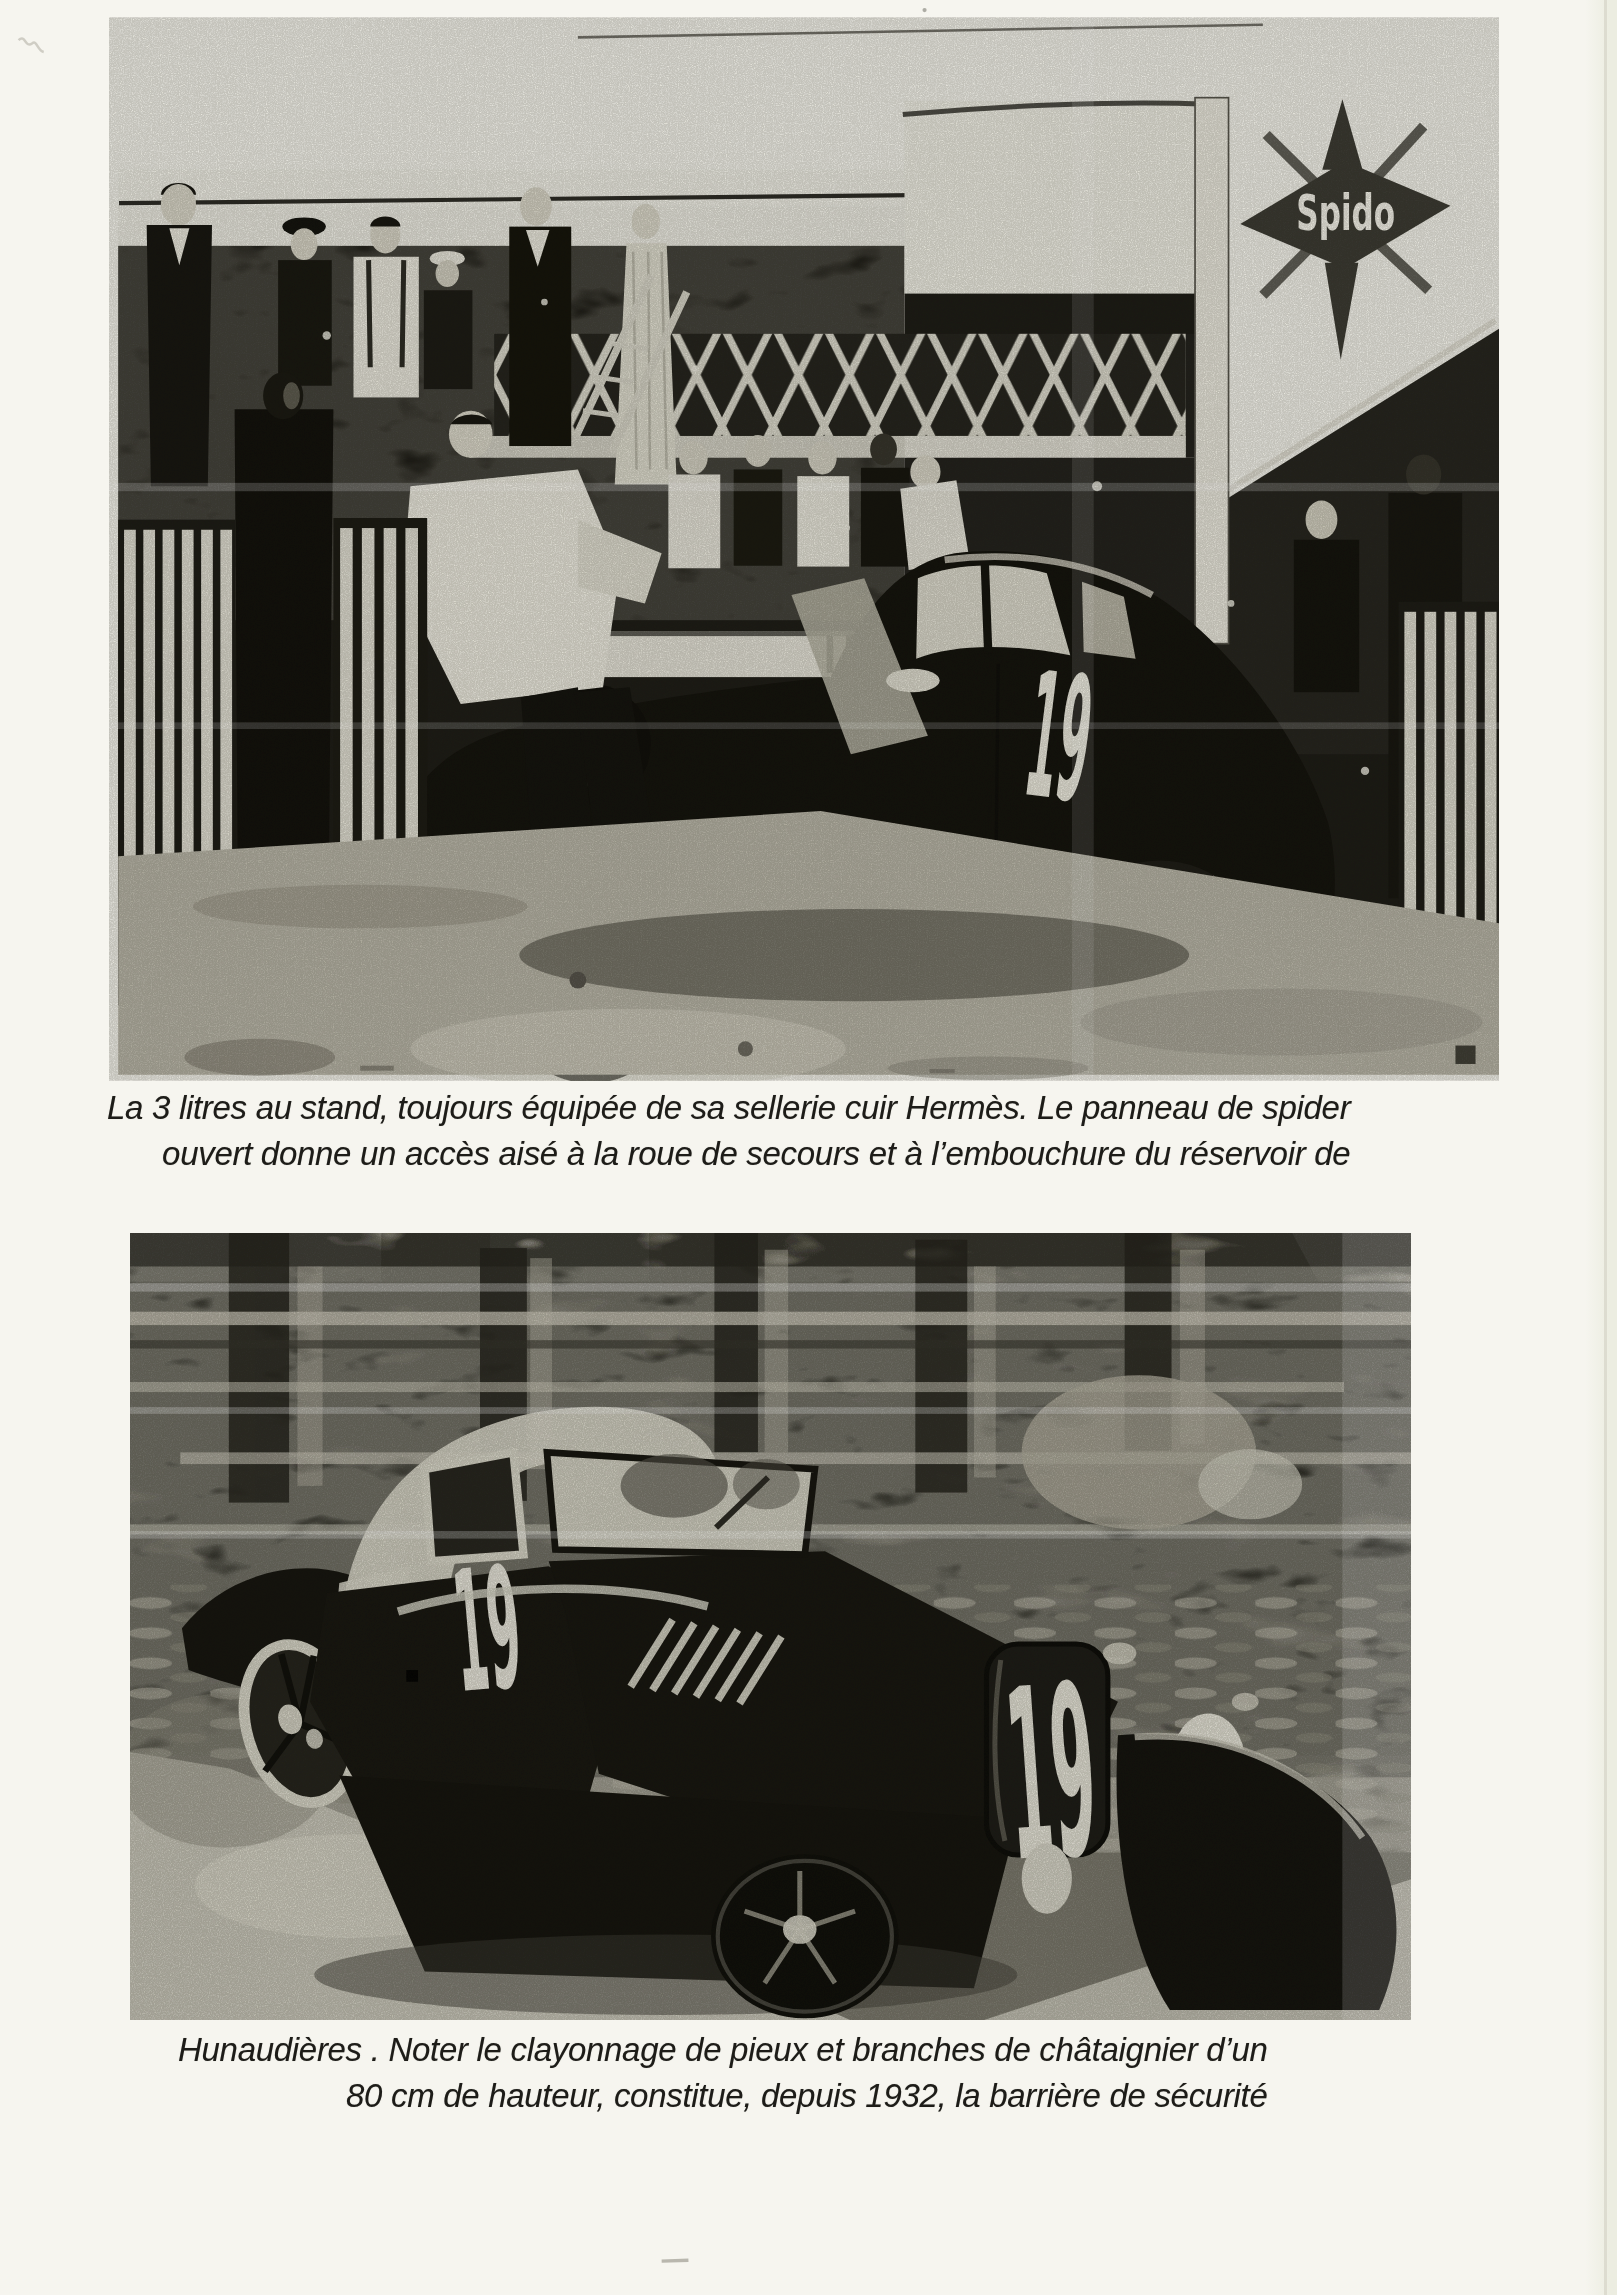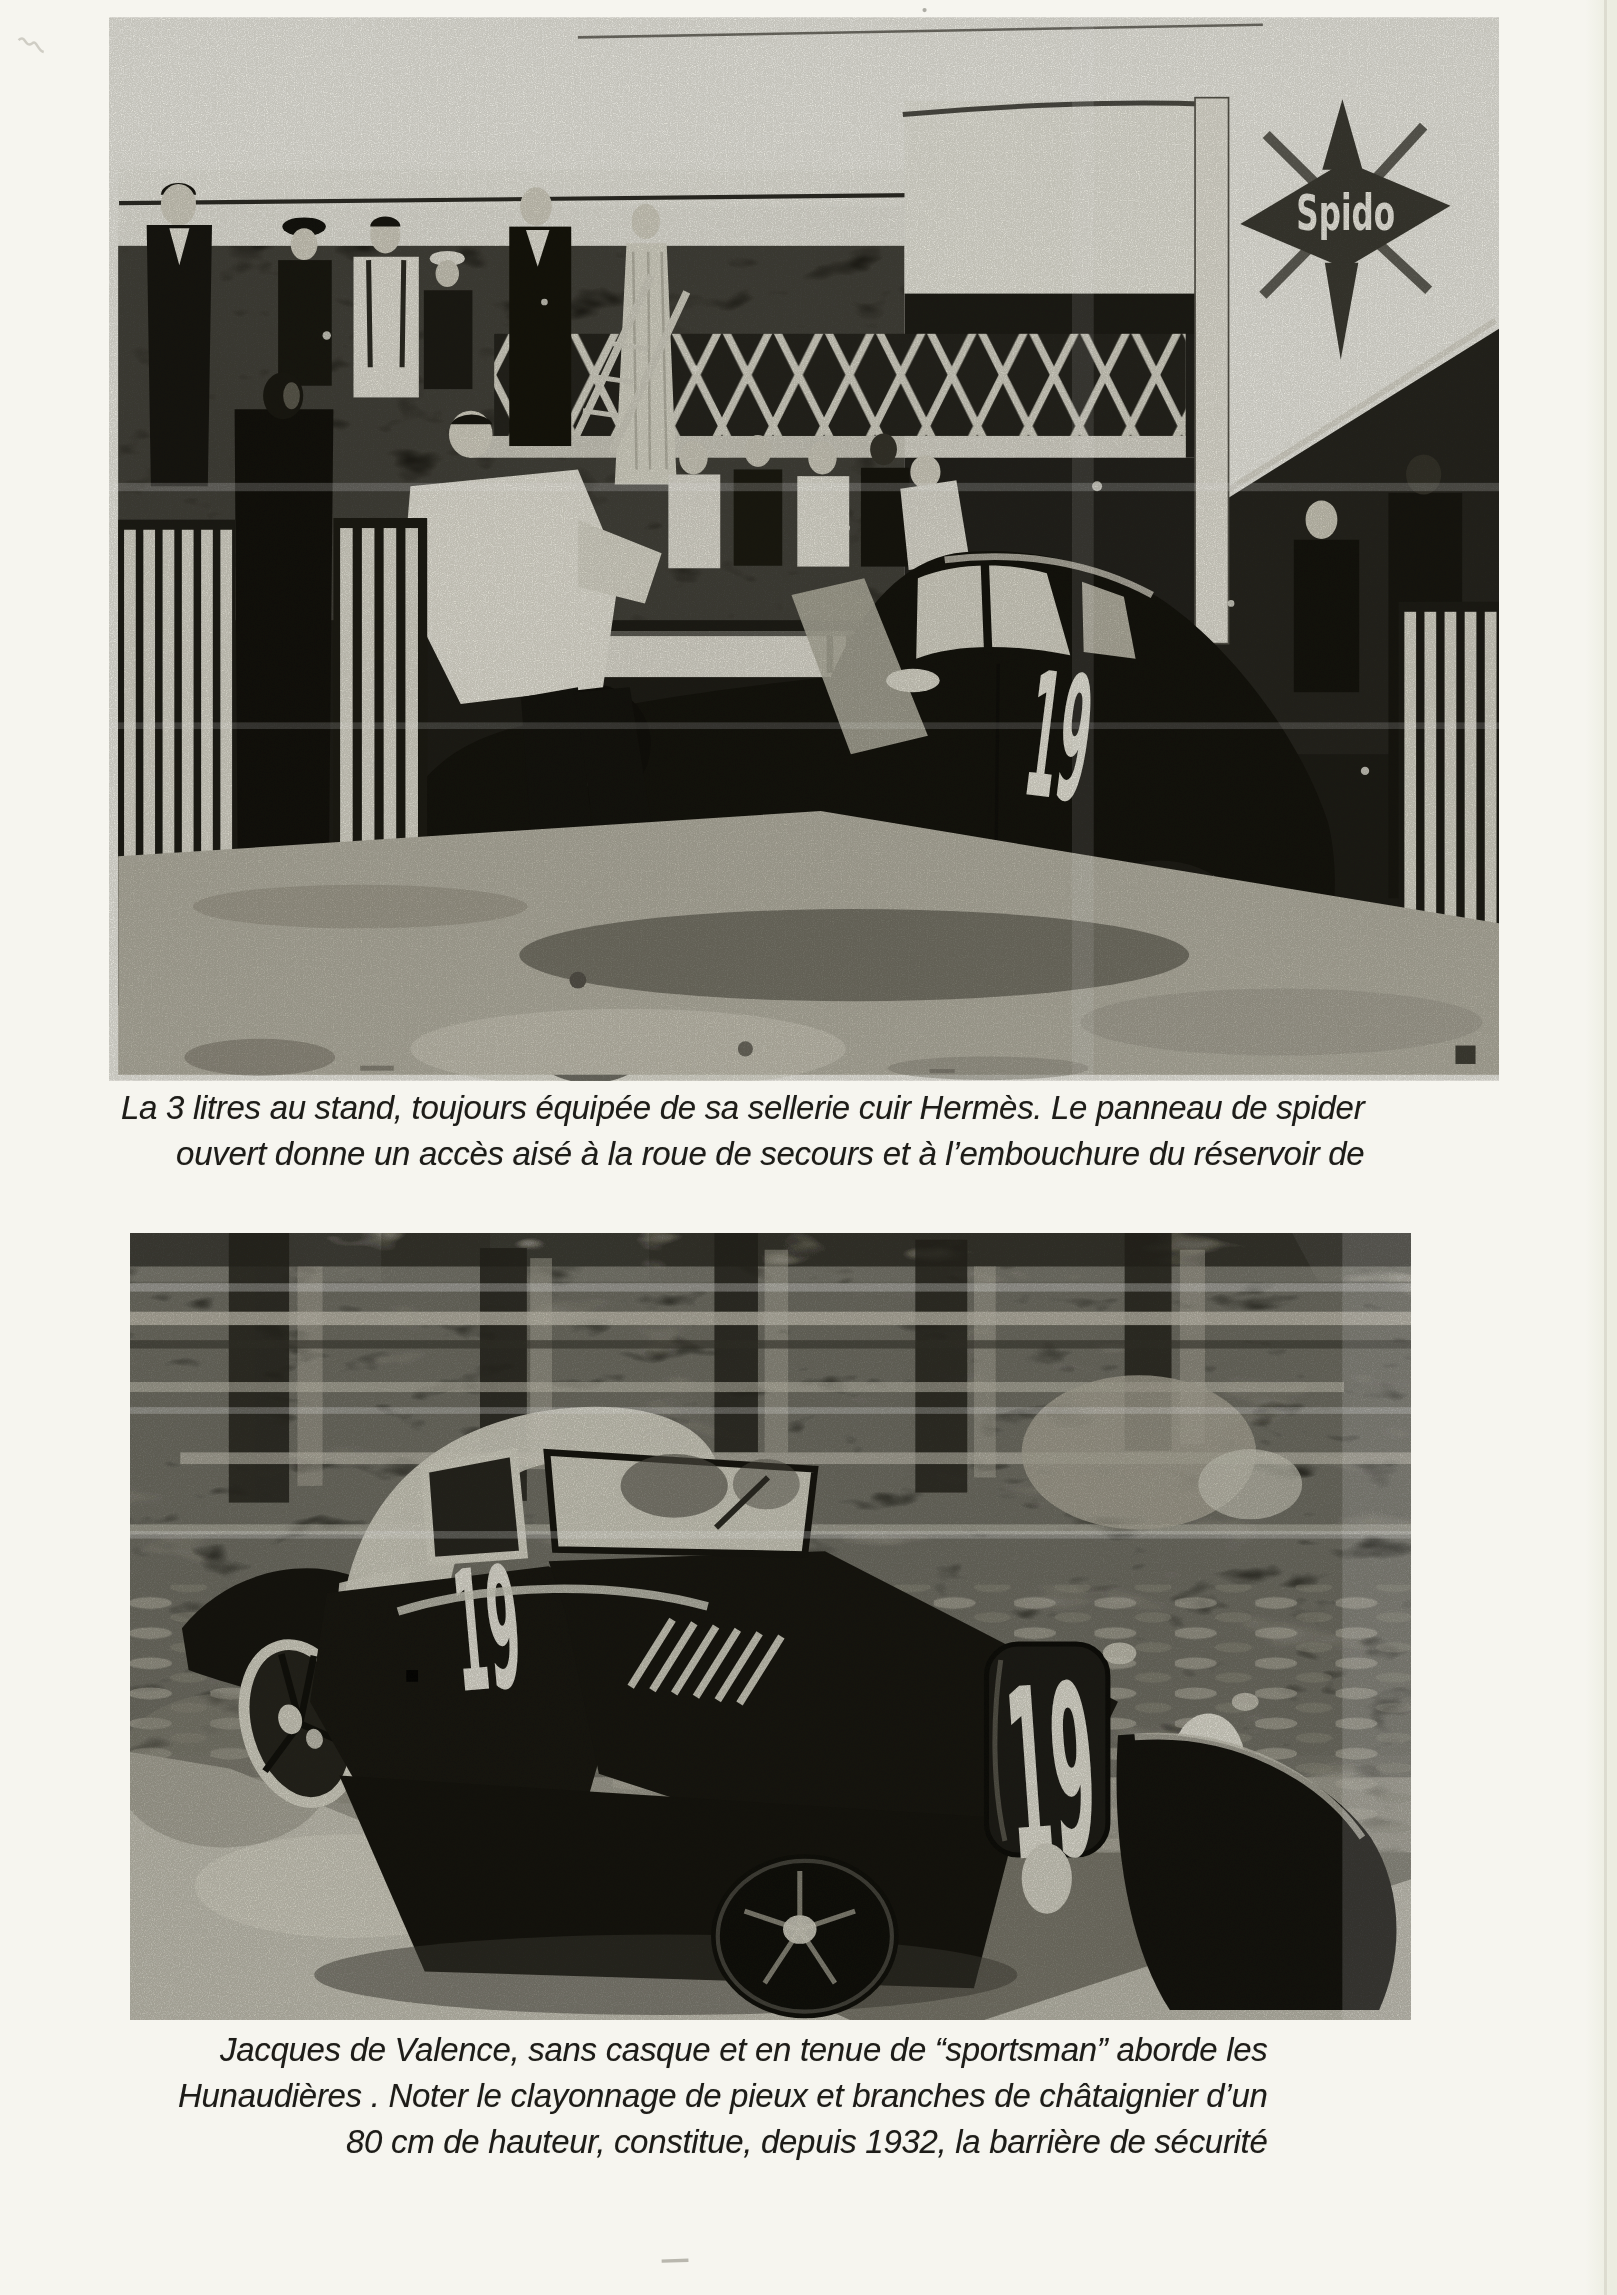--- a/index.html
+++ b/index.html
@@ -4,21 +4,21 @@
 <style>
   html,body{margin:0;padding:0;}
   body{width:1618px;height:2295px;overflow:hidden;background:#e9e8e0;}
   .page{position:absolute;left:0;top:0;width:1618px;height:2295px;background:#f6f5ef;text-align:right;}
   .art{position:absolute;display:block;}
   #topPhoto{left:109px;top:17px;width:1390px;height:1064px;}
   #bottomPhoto{left:130px;top:1233px;width:1281px;height:787px;}
   .caption{position:absolute;font-family:"Liberation Sans",sans-serif;font-style:italic;
            font-size:33px;line-height:46px;letter-spacing:-0.3px;color:#1d1c18;
            text-shadow:0 0 0.8px rgba(35,34,28,.35);white-space:nowrap;}
-  #capTop{left:121px;top:1085px;}
+  #capTop{left:107px;top:1085px;}
   #capBottom{left:178px;top:2027px;}
   .edge-tint{position:absolute;right:0;top:0;width:33px;height:2295px;
              background:linear-gradient(to right, rgba(236,237,226,0), #ecede1 75%);}
   .edge-line{position:absolute;left:1604px;top:0;width:2.5px;height:2295px;background:#d8d7cb;opacity:.8;}
   #artifacts{left:0;top:0;width:1618px;height:2295px;pointer-events:none;}
 </style>
 </head>
 <body>
 
 <div class="page">
@@ -337,21 +337,20 @@
     </g>
 
     <rect x="0" y="60" width="1530" height="10" fill="#ffffff" opacity=".35"></rect>
     <rect x="0" y="208" width="1530" height="8" fill="#ffffff" opacity=".3"></rect>
     <rect x="0" y="356" width="1530" height="9" fill="#ffffff" opacity=".28"></rect>
     <rect x="1448" y="0" width="82" height="940" fill="#ffffff" opacity=".18"></rect>
     <rect x="0" y="0" width="1530" height="940" fill="#14130e" filter="url(#grainB)" opacity=".22"></rect>
   </svg>
 
   <div id="capBottom" class="caption">
-    <div>Jacques de Valence, sans casque et en tenue de “sportsman” aborde les</div>
     <div>Hunaudières . Noter le clayonnage de pieux et branches de châtaignier d’un</div>
     <div>80 cm de hauteur, constitue, depuis 1932, la barrière de sécurité</div>
   </div>
 
   <svg id="artifacts" class="art" viewBox="0 0 1932 2741" xmlns="http://www.w3.org/2000/svg">
     <path d="M22,48 C30,40 30,58 38,52 C44,47 44,60 52,62" stroke="#cfcdc4" stroke-width="3" fill="none"></path>
     <rect x="790" y="2698" width="32" height="4" fill="#b9b7ae" transform="rotate(-2 806 2700)"></rect>
     <circle cx="1104" cy="12" r="2.5" fill="#8f8d84" opacity=".7"></circle>
   </svg>
 

